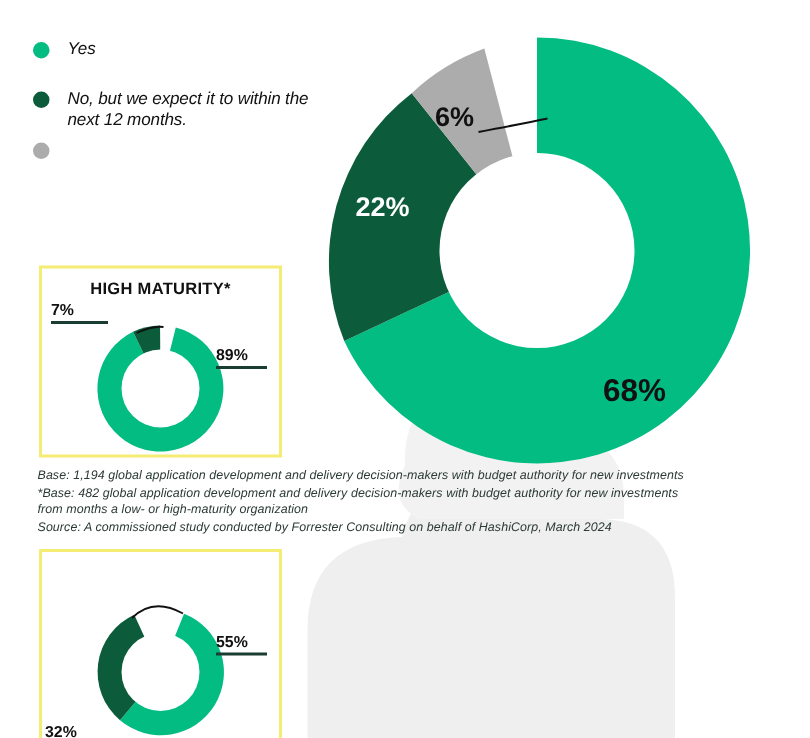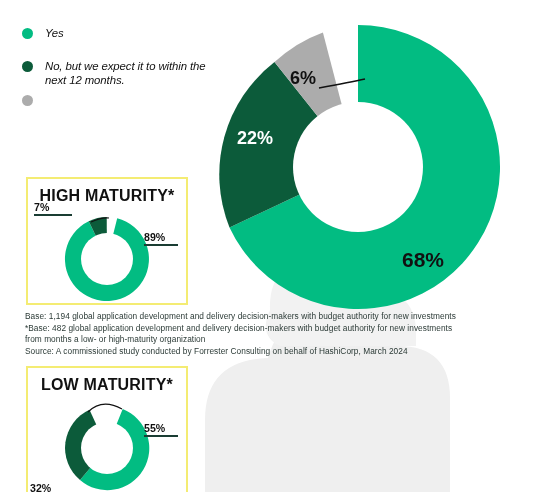--- a/index.html
+++ b/index.html
@@ -29,34 +29,34 @@
   .dlabel{font-family:"Liberation Sans",sans-serif;font-weight:bold;}
 
   
   .mbox{
     position:absolute;border:2px solid #F4EC73;background:transparent;z-index:3;
   }
   .mbox.high{left:26px;top:177px;width:158px;height:124px;}
   .mbox.low{left:26px;top:366px;width:158px;height:124px;}
   .mbox-title{
     position:absolute;left:0;right:0;top:8px;text-align:center;
-    font-size:16px;font-weight:bold;color:#111111;letter-spacing:0.2px;
+    font-size:11px;font-weight:bold;color:#111111;letter-spacing:0.2px;
   }
   .mini-wrap{position:absolute;left:0;top:24px;width:158px;height:100px;}
   .mini-wrap svg{display:block;position:absolute;left:0;top:0;}
 
   .ul-label{position:absolute;font-size:10.6px;font-weight:bold;color:#111111;}
   .ul-label .bar{display:block;height:1.6px;background:#1a3d33;margin-top:1px;}
 
   
   .footnote{
     position:absolute;left:25px;top:311px;width:490px;z-index:4;
     font-size:8.3px;line-height:11.6px;color:#2b3a36;letter-spacing:0.05px;
   }
-  .footnote div{white-space:nowrap;}
+  .footnote div{white-space:nowrap;font-style:italic;}
 </style>
 </head>
 <body>
 
 <div id="stage">
 
   <svg class="watermark" viewBox="0 0 390 250" xmlns="http://www.w3.org/2000/svg">
     <path d="M55 250 L55 170 Q55 110 118 108 Q132 58 186 58 Q232 58 248 96 Q300 96 300 148 L300 250 Z" fill="#EFEFEF"></path>
     <path d="M120 60 Q118 10 172 6 Q212 2 228 40 Q266 44 266 82 L266 96 L130 96 Q108 86 120 60 Z" fill="#F2F2F2"></path>
   </svg>
@@ -121,21 +121,20 @@
   </div>
 
   <div class="footnote">
     <div>Base: 1,194 global application development and delivery decision-makers with budget authority for new investments</div>
     <div>*Base: 482 global application development and delivery decision-makers with budget authority for new investments</div>
     <div>from months a low- or high-maturity organization</div>
     <div>Source: A commissioned study conducted by Forrester Consulting on behalf of HashiCorp, March 2024</div>
   </div>
 
   <div class="mbox low">
-    <div class="mbox-title">LOW MATURITY*</div>
     <div class="mini-wrap">
       <svg viewBox="0 0 158 100" width="158" height="100" xmlns="http://www.w3.org/2000/svg">
         <g transform="translate(79,56)">
 
           <path fill="#02BC82" d="M0 0 L15.7 -38.9 A42 42 0 1 1 -27 32.1 Z"></path>
 
           <path fill="#0C5B3A" d="M0 0 L-27 32.1 A42 42 0 0 1 -17.5 -38.2 Z"></path>
           <circle r="26" fill="#ffffff"></circle>
         </g>
 

